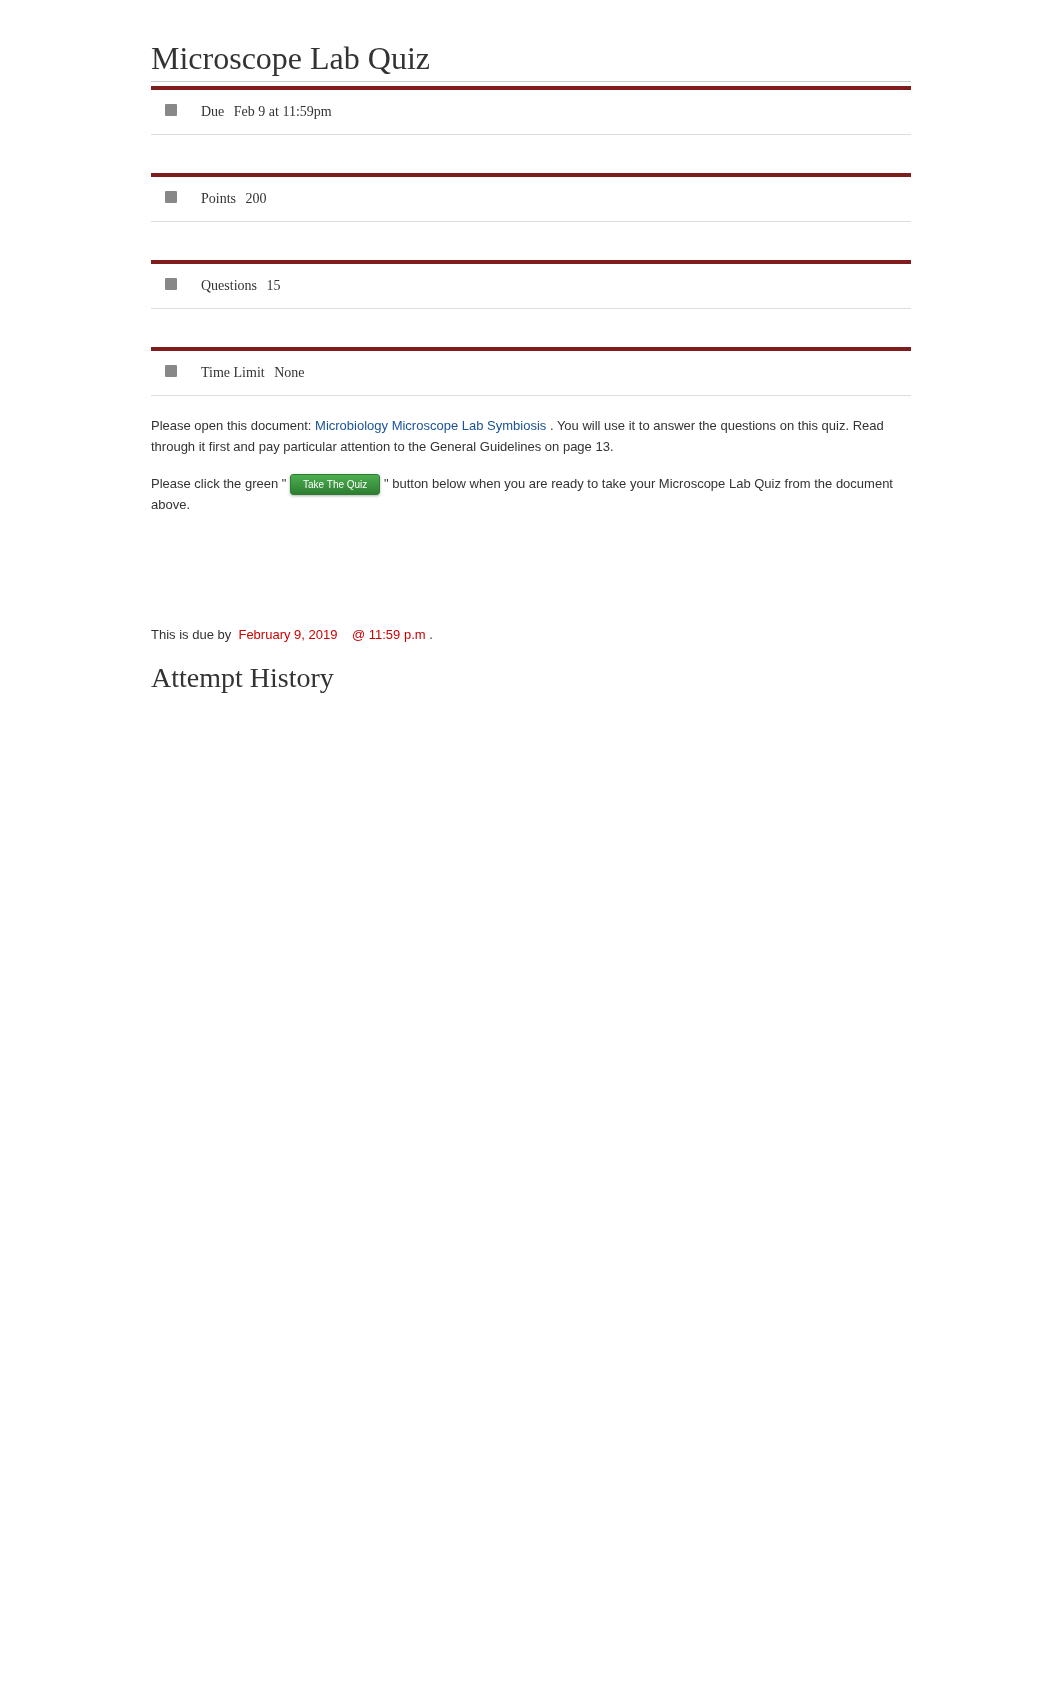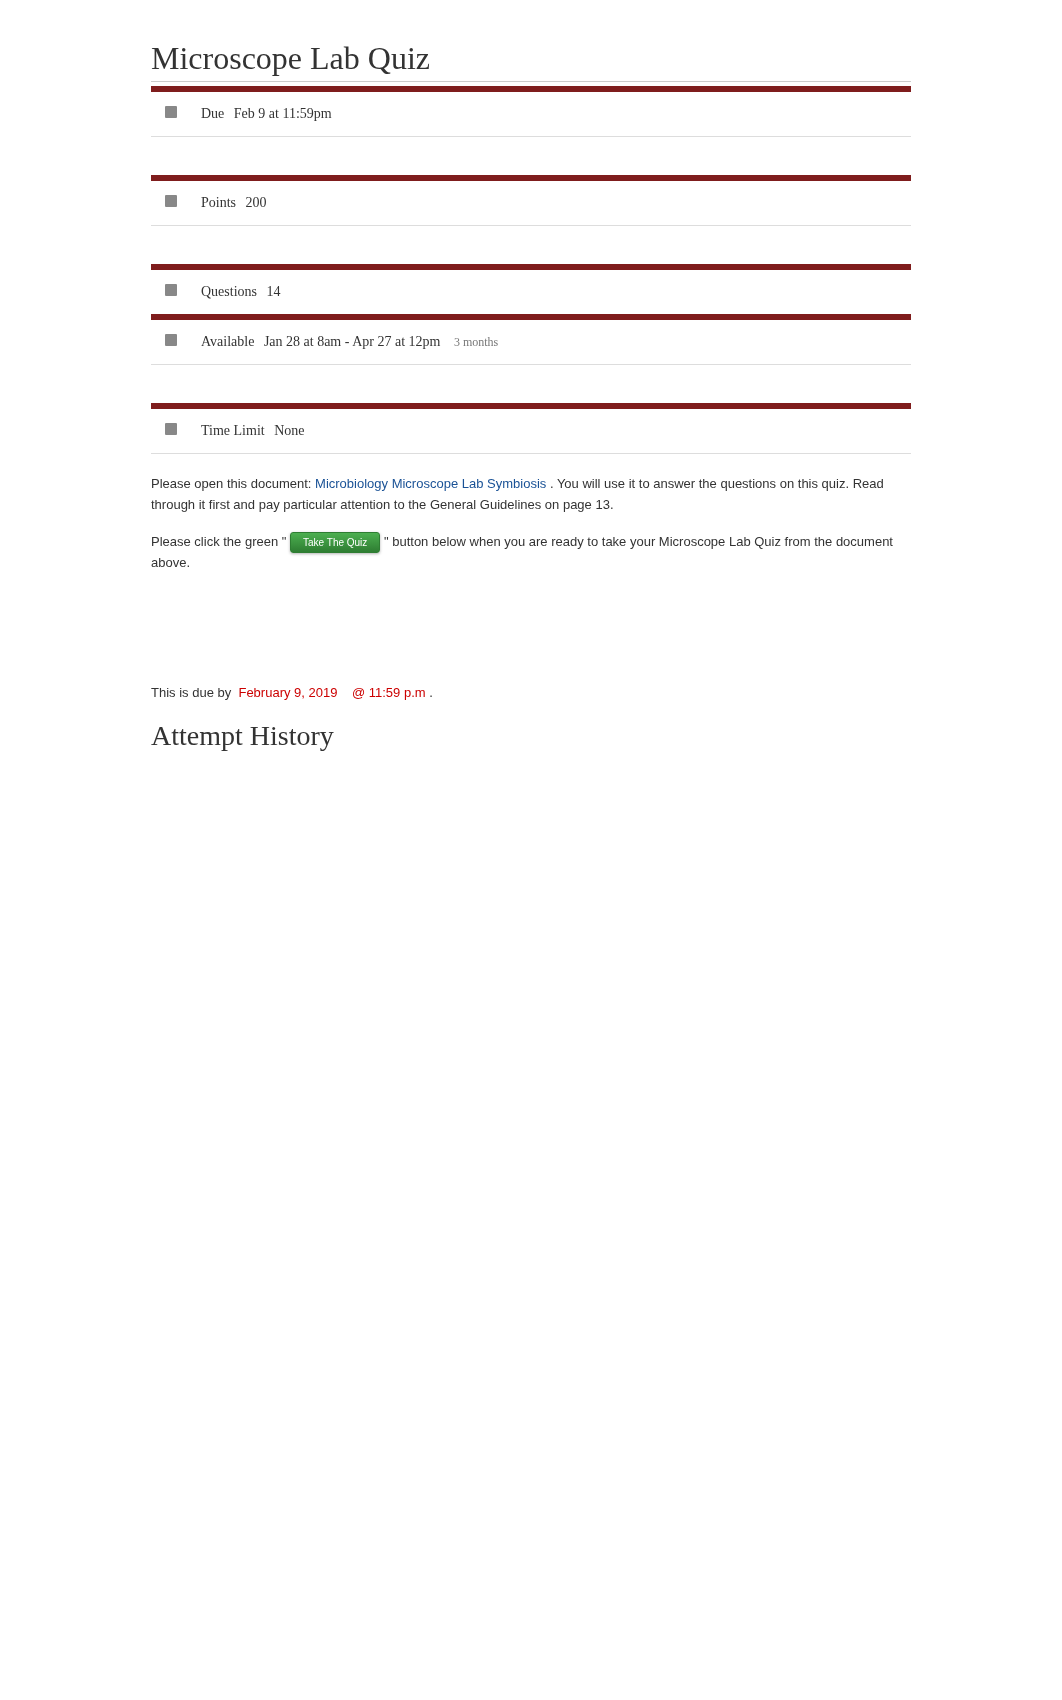--- a/index.html
+++ b/index.html
@@ -30,21 +30,21 @@
       font-family: Georgia, serif;
     }
 
     .info-table {
       width: 100%;
       border-collapse: collapse;
       margin-bottom: 10px;
     }
 
     .info-table tr {
-      border-top: 6px solid #7f1d1d;
+      border-top: 4px solid #7f1d1d;
       border-bottom: 1px solid #ddd;
     }
 
     .info-table tr td {
       padding: 14px 10px;
       vertical-align: middle;
     }
 
     .info-table .icon-cell {
       width: 40px;
@@ -197,31 +197,21 @@
   <div class="section-gap"></div>
 
   <table class="info-table">
     <tbody>
       <tr>
         <td class="icon-cell">
           <span class="icon-placeholder"></span>
         </td>
         <td class="label-cell">
           <span class="label-key">Questions</span>
-          <span class="label-value">14</span>
-        </td>
-      </tr>
-      <tr>
-        <td class="icon-cell">
-          <span class="icon-placeholder"></span>
-        </td>
-        <td class="label-cell">
-          <span class="label-key">Available</span>
-          <span class="label-value">Jan 28 at 8am - Apr 27 at 12pm</span>
-          <span class="small-note">3 months</span>
+          <span class="label-value">15</span>
         </td>
       </tr>
     </tbody>
   </table>
 
   <div class="section-gap"></div>
   <div class="section-gap"></div>
 
   <table class="info-table">
     <tbody>

